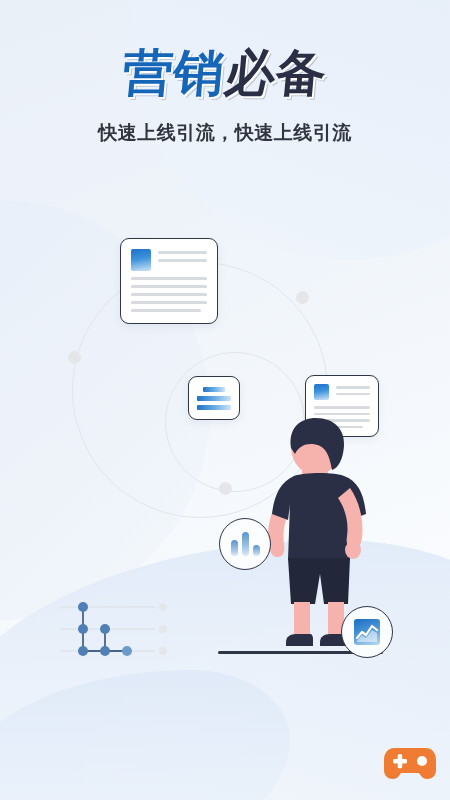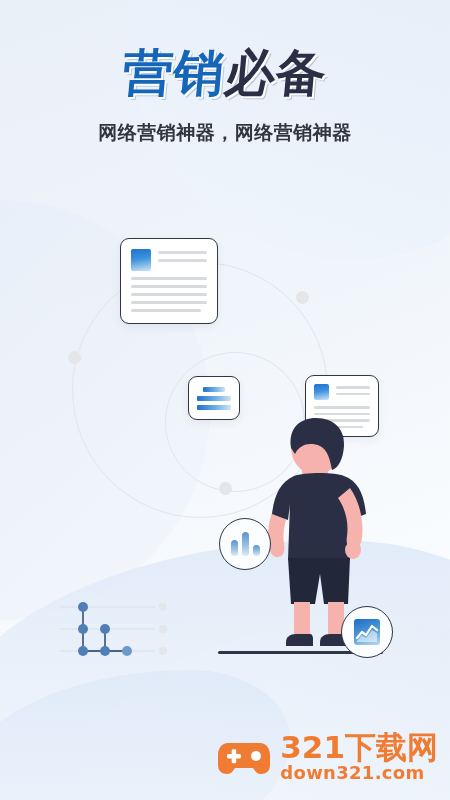--- a/index.html
+++ b/index.html
@@ -269,21 +269,21 @@
     <div class="blob-left"></div>
     <div class="wave-a"></div>
     <div class="wave-b"></div>
     <div class="wave-c"></div>
   </div>
 
   <div class="header">
     <div class="title">
       <span class="seg-a">营销</span><span class="seg-b">必备</span>
     </div>
-    <div class="subtitle">网络营销神器，网络营销神器</div>
+    <div class="subtitle">快速上线引流，快速上线引流</div>
   </div>
 
   <div class="ring ring-outer"></div>
   <div class="ring ring-inner"></div>
   <div class="orbit-dot od-1"></div>
   <div class="orbit-dot od-2"></div>
   <div class="orbit-dot od-3"></div>
 
   <div class="card card-top">
     <div class="card-row">
@@ -388,19 +388,15 @@
     </div>
   </div>
 
   <div class="watermark">
     <svg class="wm-pad" width="56" height="40" viewBox="0 0 56 40">
       <path d="M12 6 L44 6 C50 6 54 11 54 18 L54 28 C54 34 50 37 45 37 C41 37 39 34 37 31 L19 31 C17 34 15 37 11 37 C6 37 2 34 2 28 L2 18 C2 11 6 6 12 6 Z" fill="#f07c33"></path>
       <rect x="11" y="17" width="14" height="4.5" rx="1.4" fill="#ffffff"></rect>
       <rect x="15.7" y="12.3" width="4.5" height="14" rx="1.4" fill="#ffffff"></rect>
       <circle cx="40" cy="19" r="5" fill="#ffffff"></circle>
     </svg>
-    <div class="wm-text">
-      <span class="wm-cn">321下载网</span>
-      <span class="wm-en">down321.com</span>
-    </div>
   </div>
 
 </div>
 
 </body></html>

